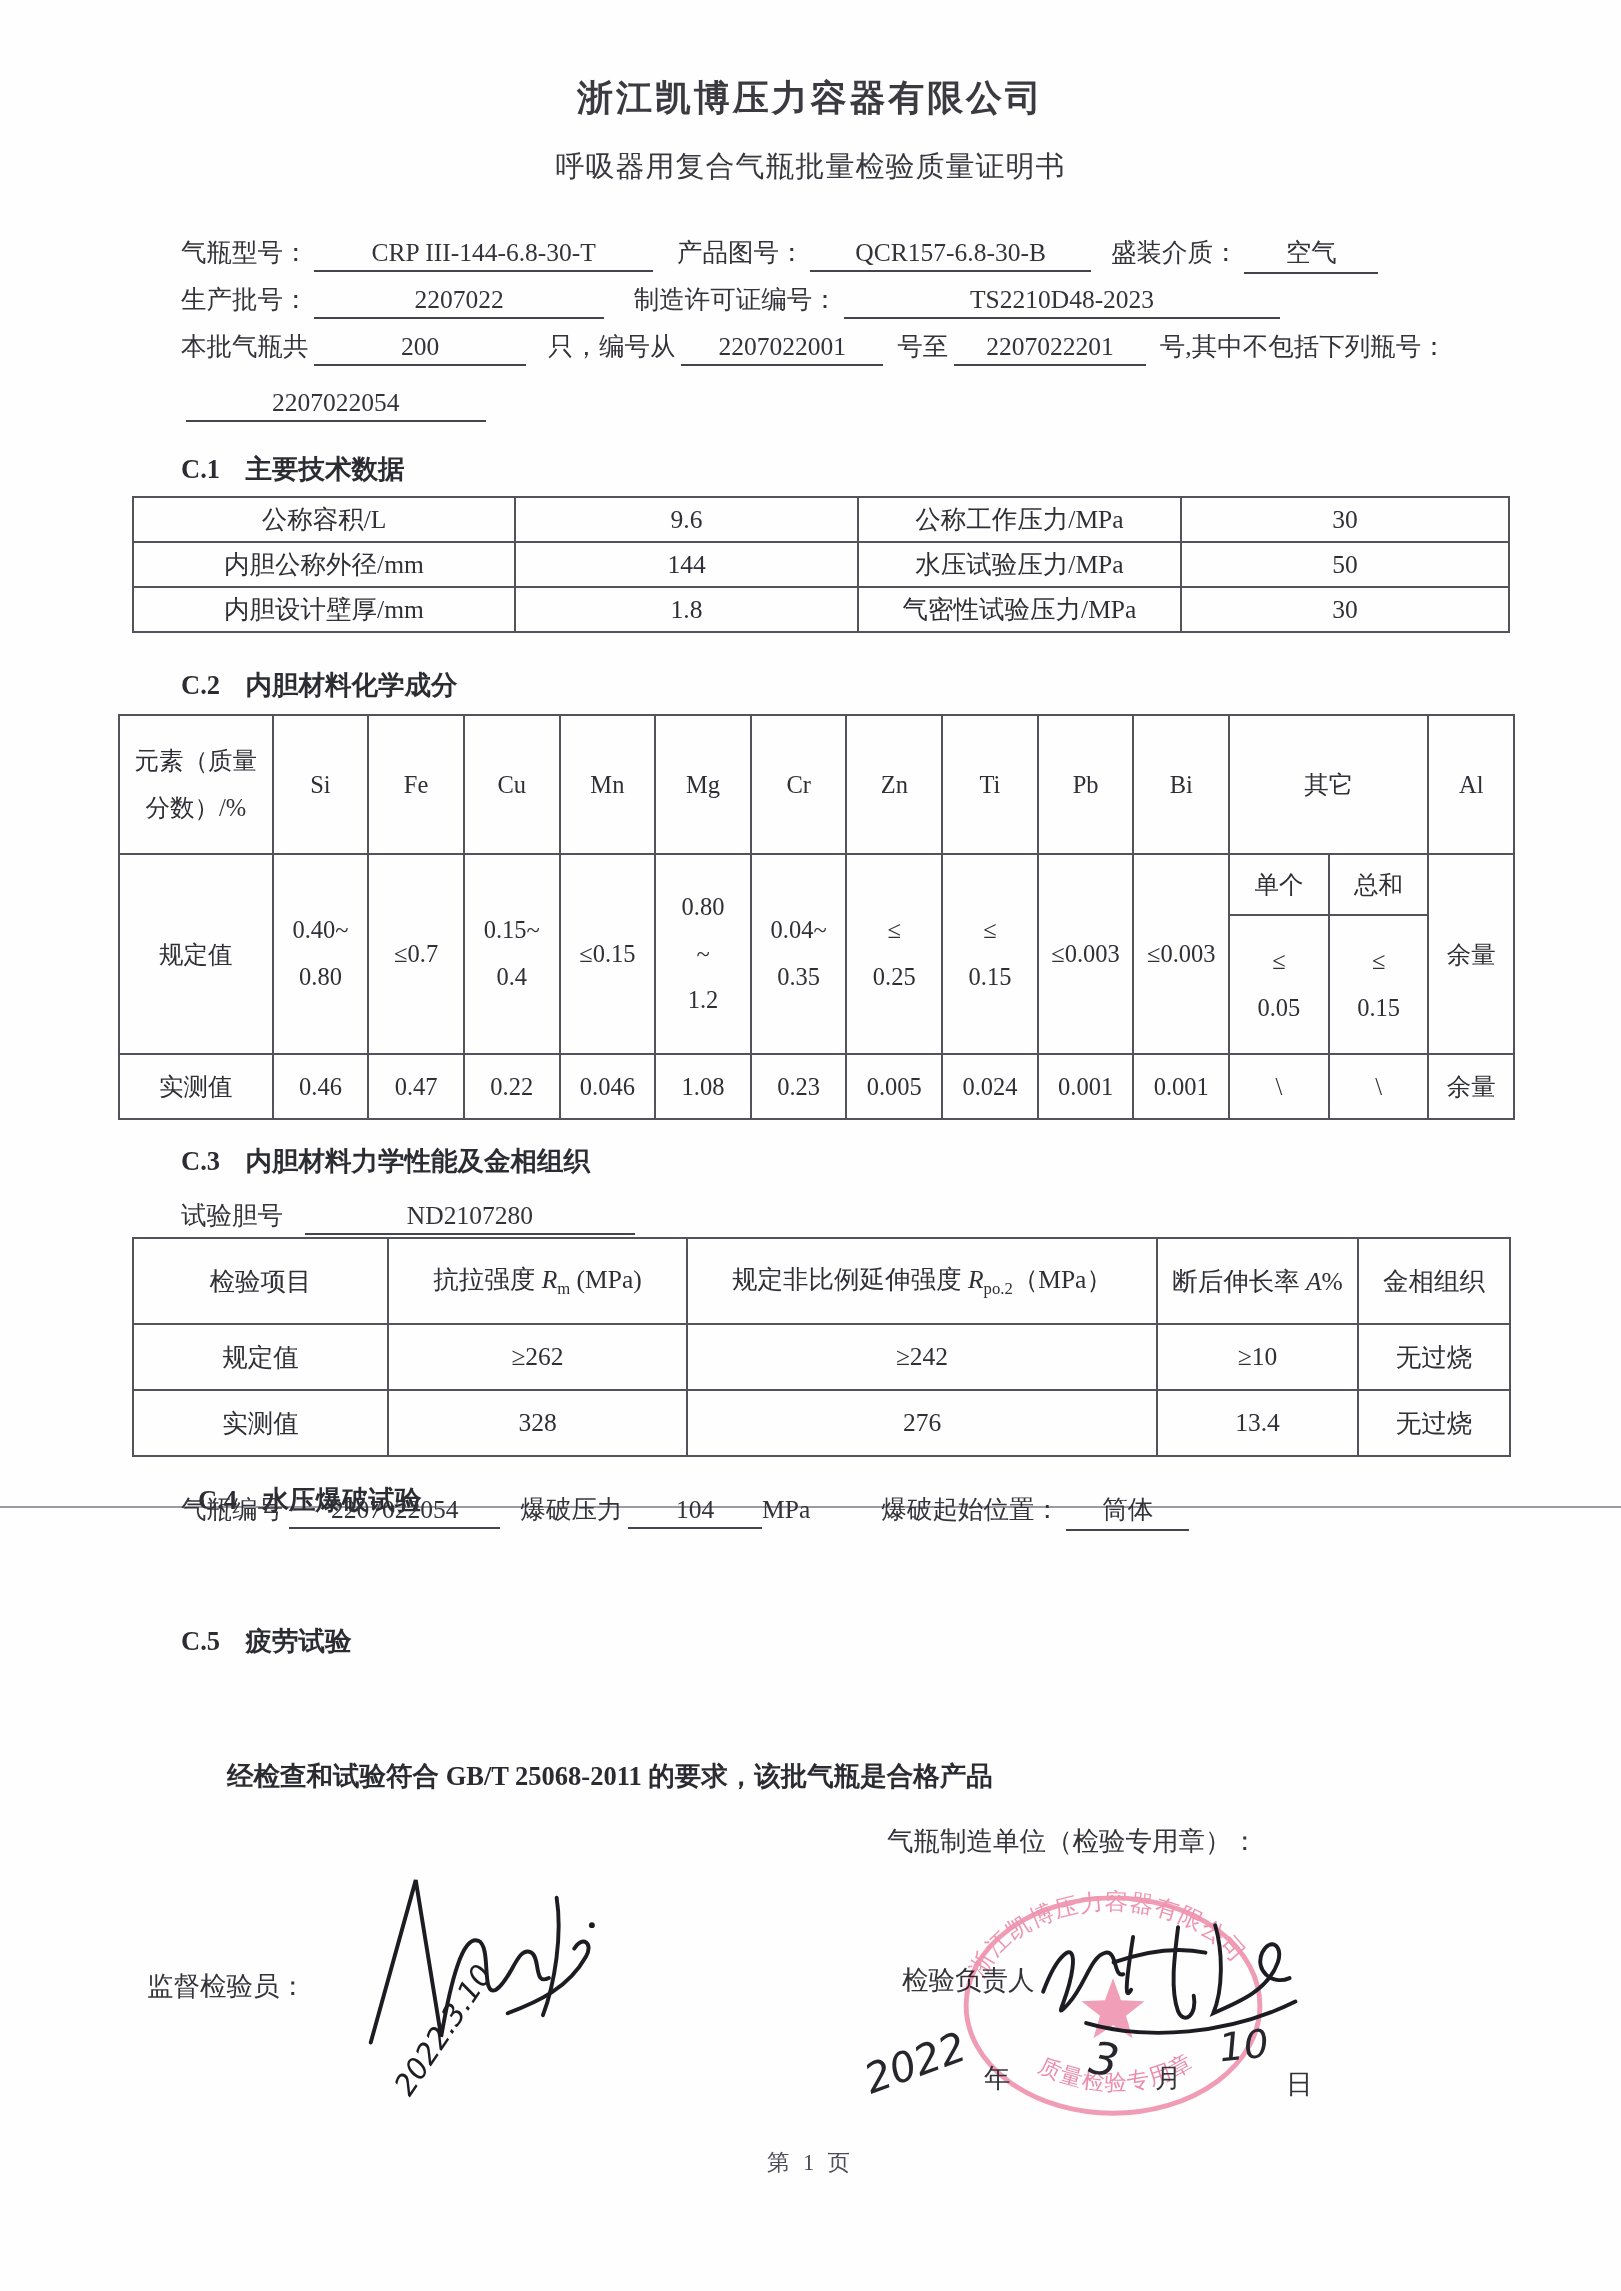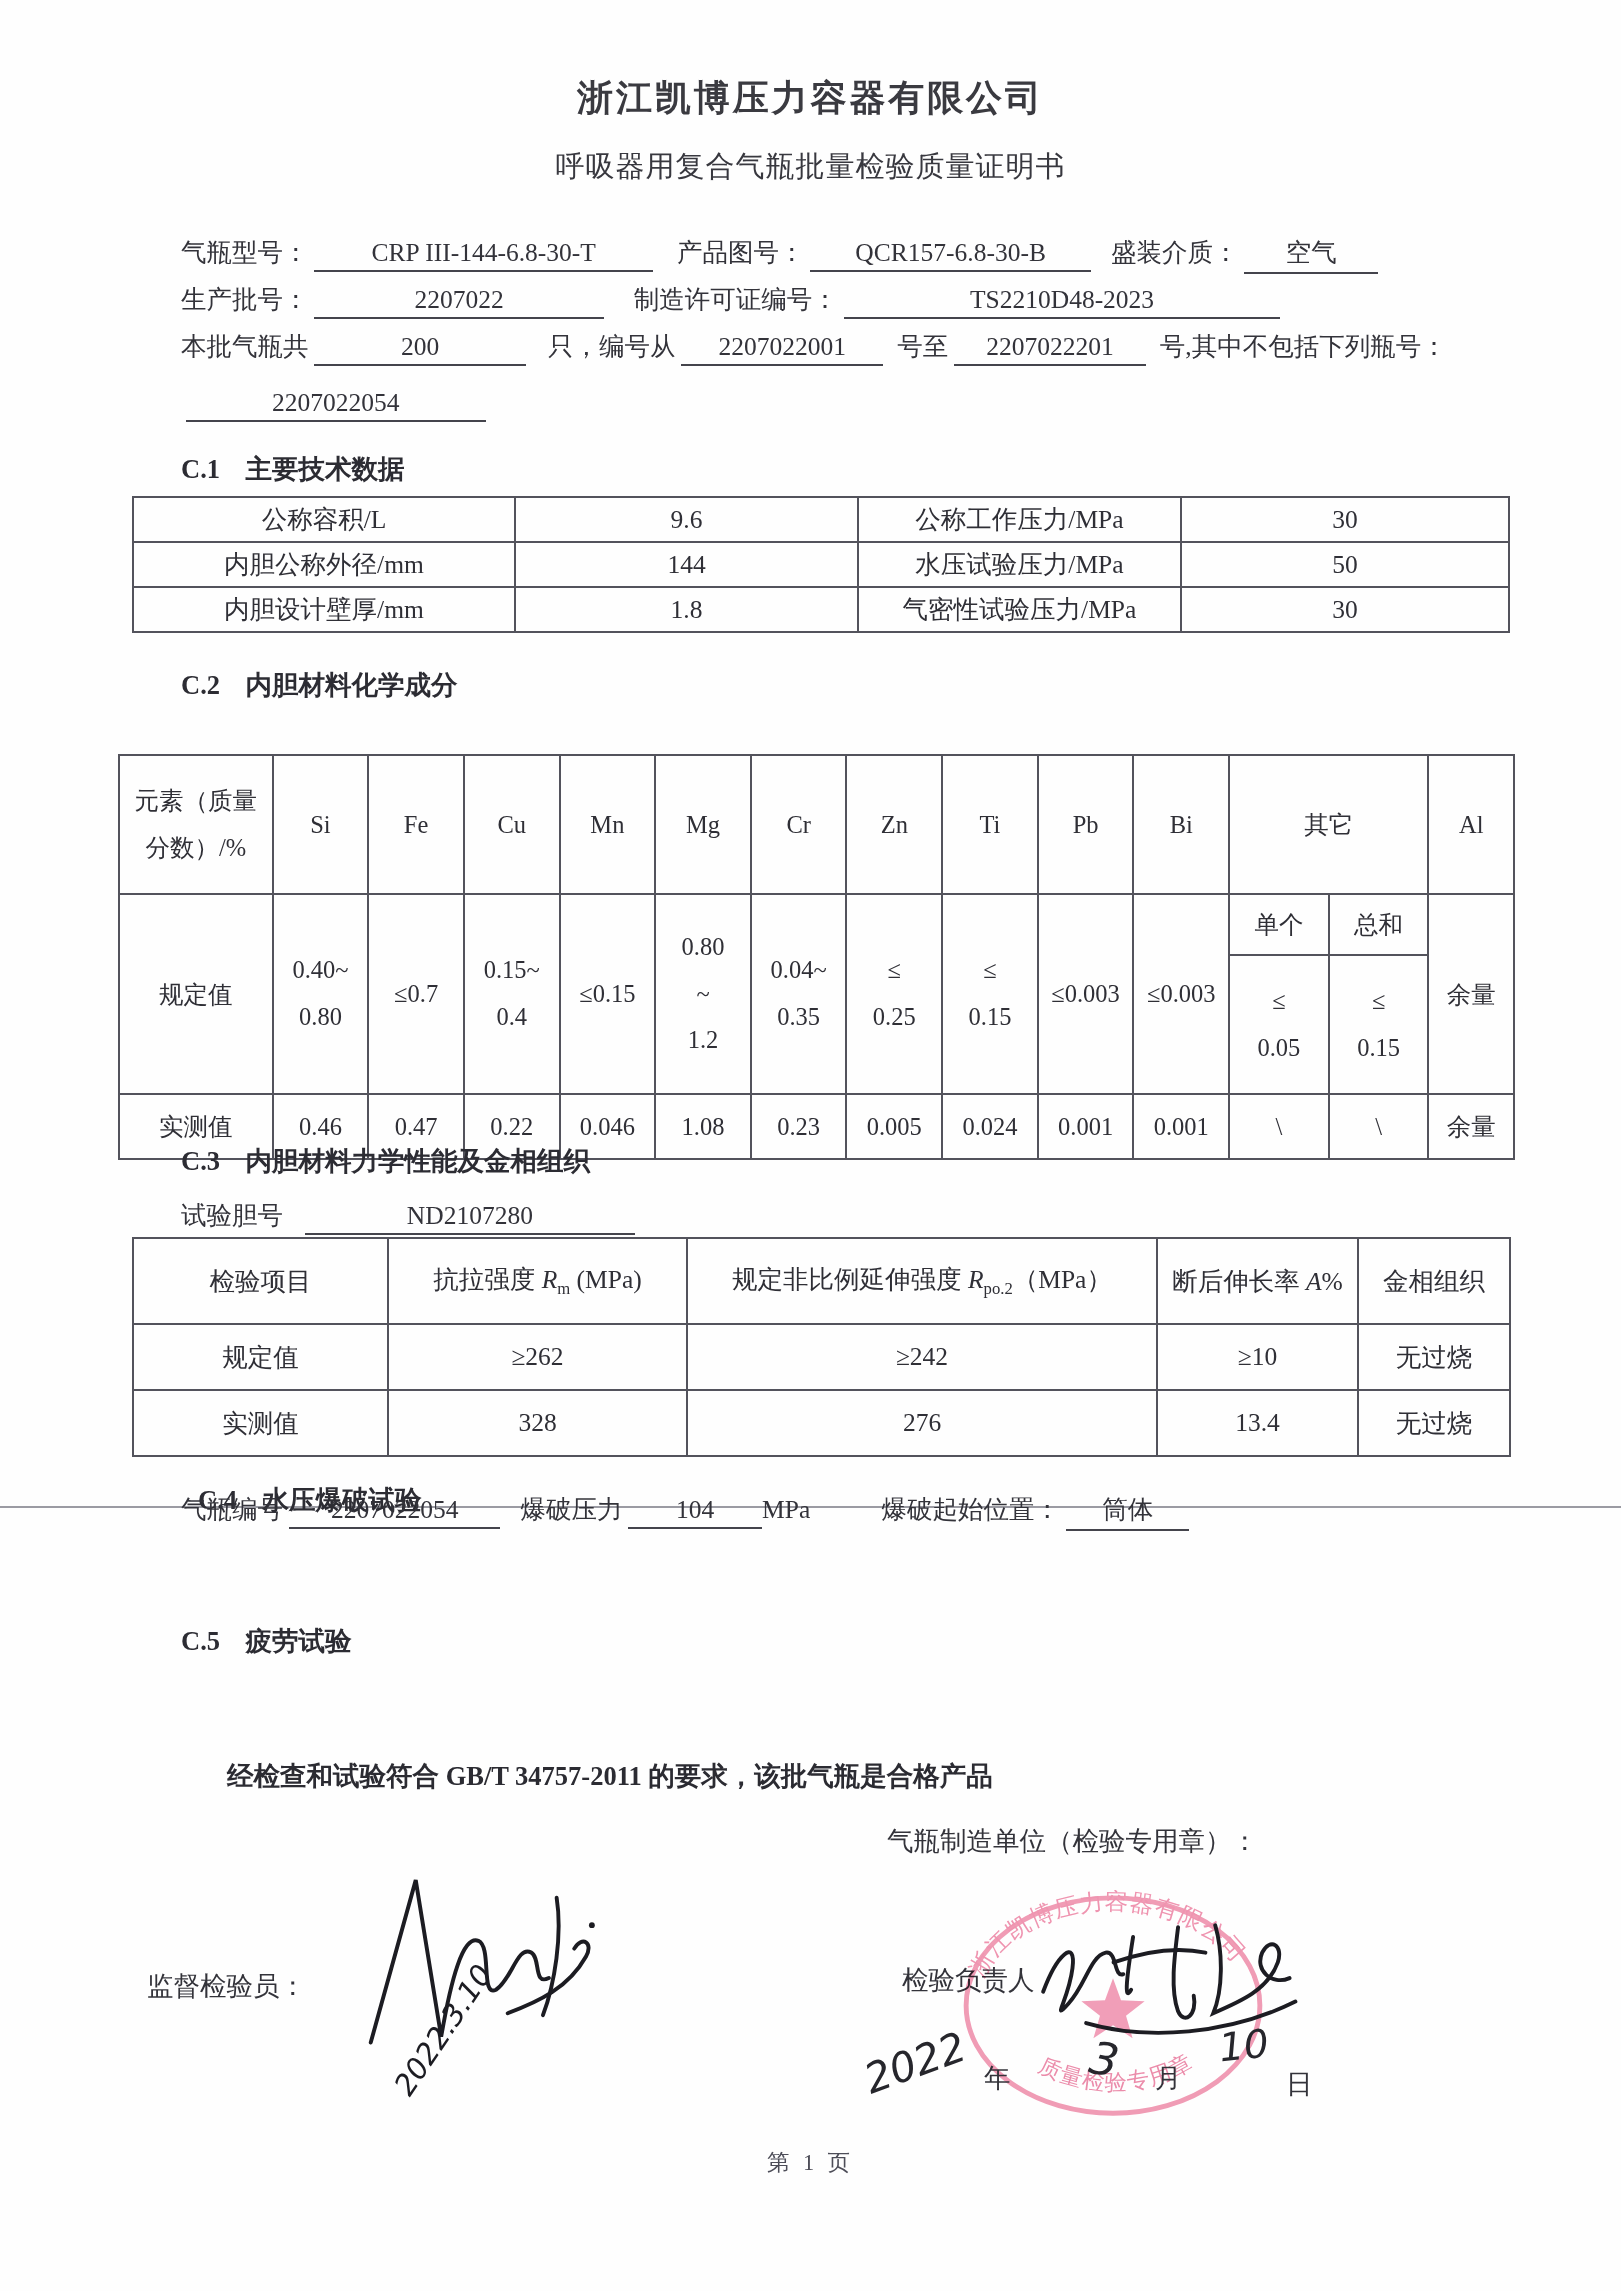--- a/index.html
+++ b/index.html
@@ -99,21 +99,21 @@
       <td>气密性试验压力/MPa</td>
       <td>30</td>
     </tr>
   </tbody>
     </table>
 
   <div class="abs sect" style="left:181px;top:667px;">
     <span class="no">C.2</span><span>内胆材料化学成分</span>
   </div>
 
-  <table class="t2 abs" style="left:118px;top:714px;margin-top:40px;">
+  <table class="t2 abs" style="left:118px;top:714px;">
     <colgroup>
       <col style="width:151px">
         <col style="width:94px">
         <col style="width:94px">
         <col style="width:94px">
         <col style="width:94px">
         <col style="width:94px">
         <col style="width:94px">
         <col style="width:94px">
         <col style="width:94px">
@@ -240,21 +240,21 @@
     <span class="lbl">气瓶编号</span><span class="u" style="min-width:196px;">2207022054</span>
     <span class="lbl" style="margin-left:13.7px;">爆破压力</span><span class="u" style="min-width:118px;">104</span><span class="lbl">MPa</span>
     <span class="lbl" style="margin-left:59px;">爆破起始位置：</span><span class="u" style="min-width:108px;">筒体</span>
   </div>
 
   <div class="abs sect" style="left:181px;top:1623px;">
     <span class="no">C.5</span><span>疲劳试验</span>
   </div>
 
 
-  <div class="abs concl" style="left:227px;top:1758px;">经检查和试验符合 GB/T 34757-2011 的要求，该批气瓶是合格产品</div>
+  <div class="abs concl" style="left:227px;top:1758px;">经检查和试验符合 GB/T 25068-2011 的要求，该批气瓶是合格产品</div>
 
   <div class="abs line" style="left:887px;top:1823px;font-size:26.5px;">气瓶制造单位（检验专用章）：</div>
 
   <div class="abs line" style="left:147px;top:1968px;font-size:26.5px;">监督检验员：</div>
 
   <svg class="abs" style="left:353px;top:1841px;" width="284" height="274" viewBox="0 0 290 280">
     <g fill="none" stroke="#1c1c22" stroke-width="4" stroke-linecap="round">
       <path d="M 18 206 L 64 40 L 90 200 C 100 142, 112 96, 128 102 C 142 108, 130 160, 146 152 C 162 142, 168 106, 182 114 C 192 120, 184 148, 200 140"></path>
       <path d="M 208 58 C 214 96, 206 146, 194 178"></path>
       <path d="M 158 176 C 190 164, 220 150, 238 118 C 246 104, 234 96, 226 110"></path>

